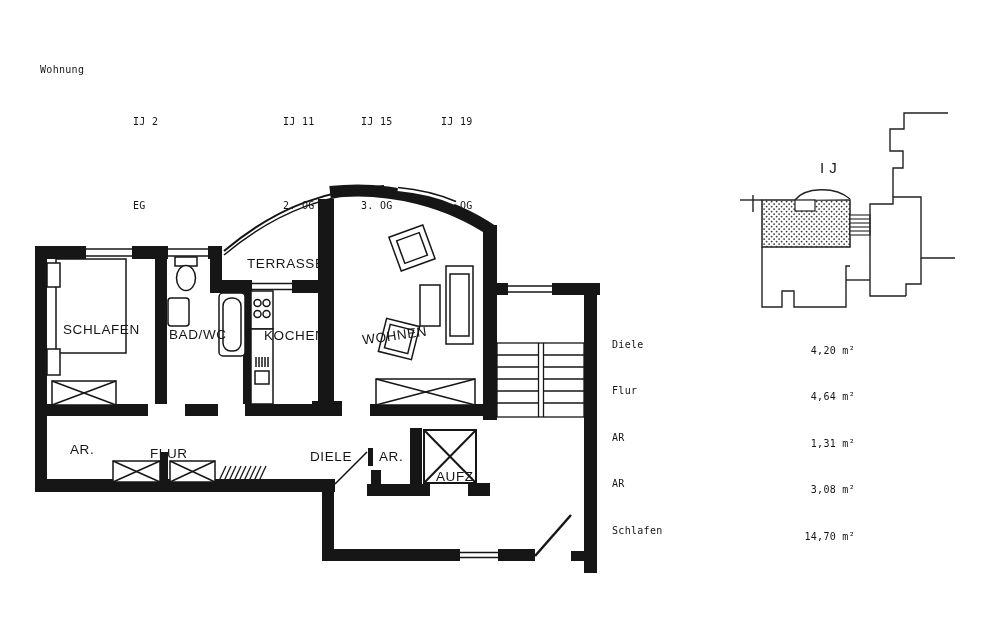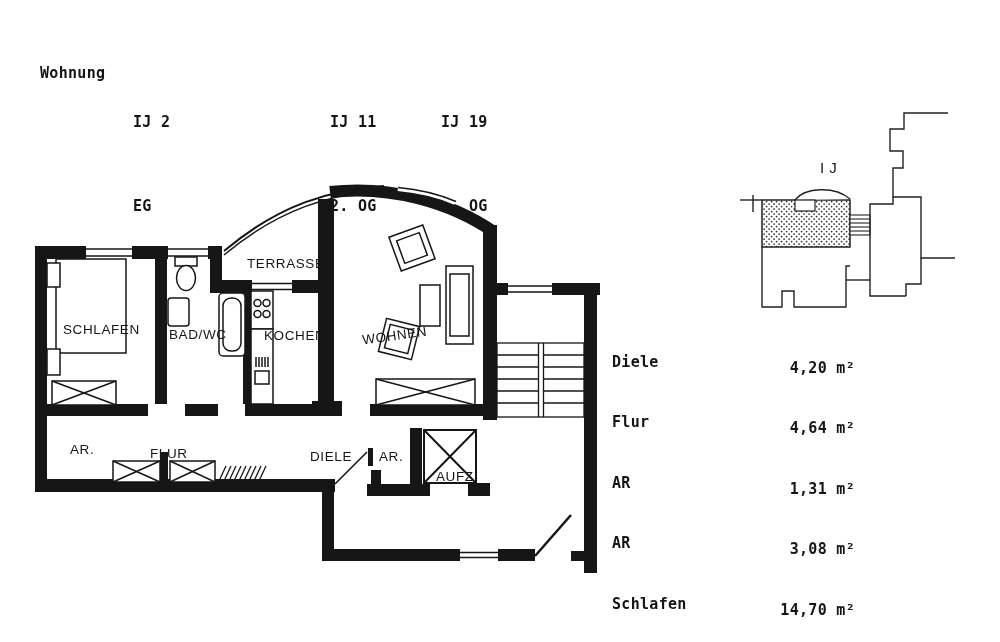--- a/index.html
+++ b/index.html
@@ -1,42 +1,46 @@
 <!DOCTYPE html>
 <html><head>
 <meta charset="utf-8">
 <style>
   html,body{margin:0;padding:0;background:#ffffff;}
   .page{position:relative;width:1000px;height:642px;background:#fff;overflow:hidden;
         font-family:"DejaVu Sans Mono",monospace;color:#1a1a1a;}
   .abs{position:absolute;}
-  .tw{font-family:"DejaVu Sans Mono",monospace;font-weight:700;font-size:15px;
+  .tw{font-family:"DejaVu Sans Mono",monospace;font-weight:400;font-size:10px;
       letter-spacing:.3px;white-space:pre;color:#151515;}
   .hdr-col{line-height:28px;}
   .area-table{left:612px;top:317px;width:243px;}
   .arow{display:flex;justify-content:space-between;height:24.45px;align-items:flex-start;}
   .arow .lbl{white-space:pre;}
   .arow .val{white-space:pre;margin-top:6px;}
   svg text{font-family:"Liberation Sans","DejaVu Sans",sans-serif;fill:#161616;}
   svg .rl{font-size:13.5px;letter-spacing:.6px;}
 </style>
 </head>
 <body>
 
 <div class="page">
 
   <div class="abs tw" style="left:40px;top:64px;">Wohnung</div>
 
   <div class="abs tw hdr-col" style="left:133px;top:52px;">
     <div>IJ 2</div>
     <div>EG</div>
   </div>
-  <div class="abs tw hdr-col" style="left:283px;top:52px;margin-left:47px;">
+  <div class="abs tw hdr-col" style="left:283px;top:52px;">
     <div>IJ 11</div>
     <div>2. OG</div>
+  </div>
+  <div class="abs tw hdr-col" style="left:361px;top:52px;">
+    <div>IJ 15</div>
+    <div>3. OG</div>
   </div>
   <div class="abs tw hdr-col" style="left:441px;top:52px;">
     <div>IJ 19</div>
     <div>4. OG</div>
   </div>
 
   <svg class="abs" style="left:0;top:0;" width="1000" height="642" viewBox="0 0 1000 642">
     <defs>
       <pattern id="dots" width="5" height="5" patternUnits="userSpaceOnUse">
         <rect width="5" height="5" fill="#fff"></rect>

